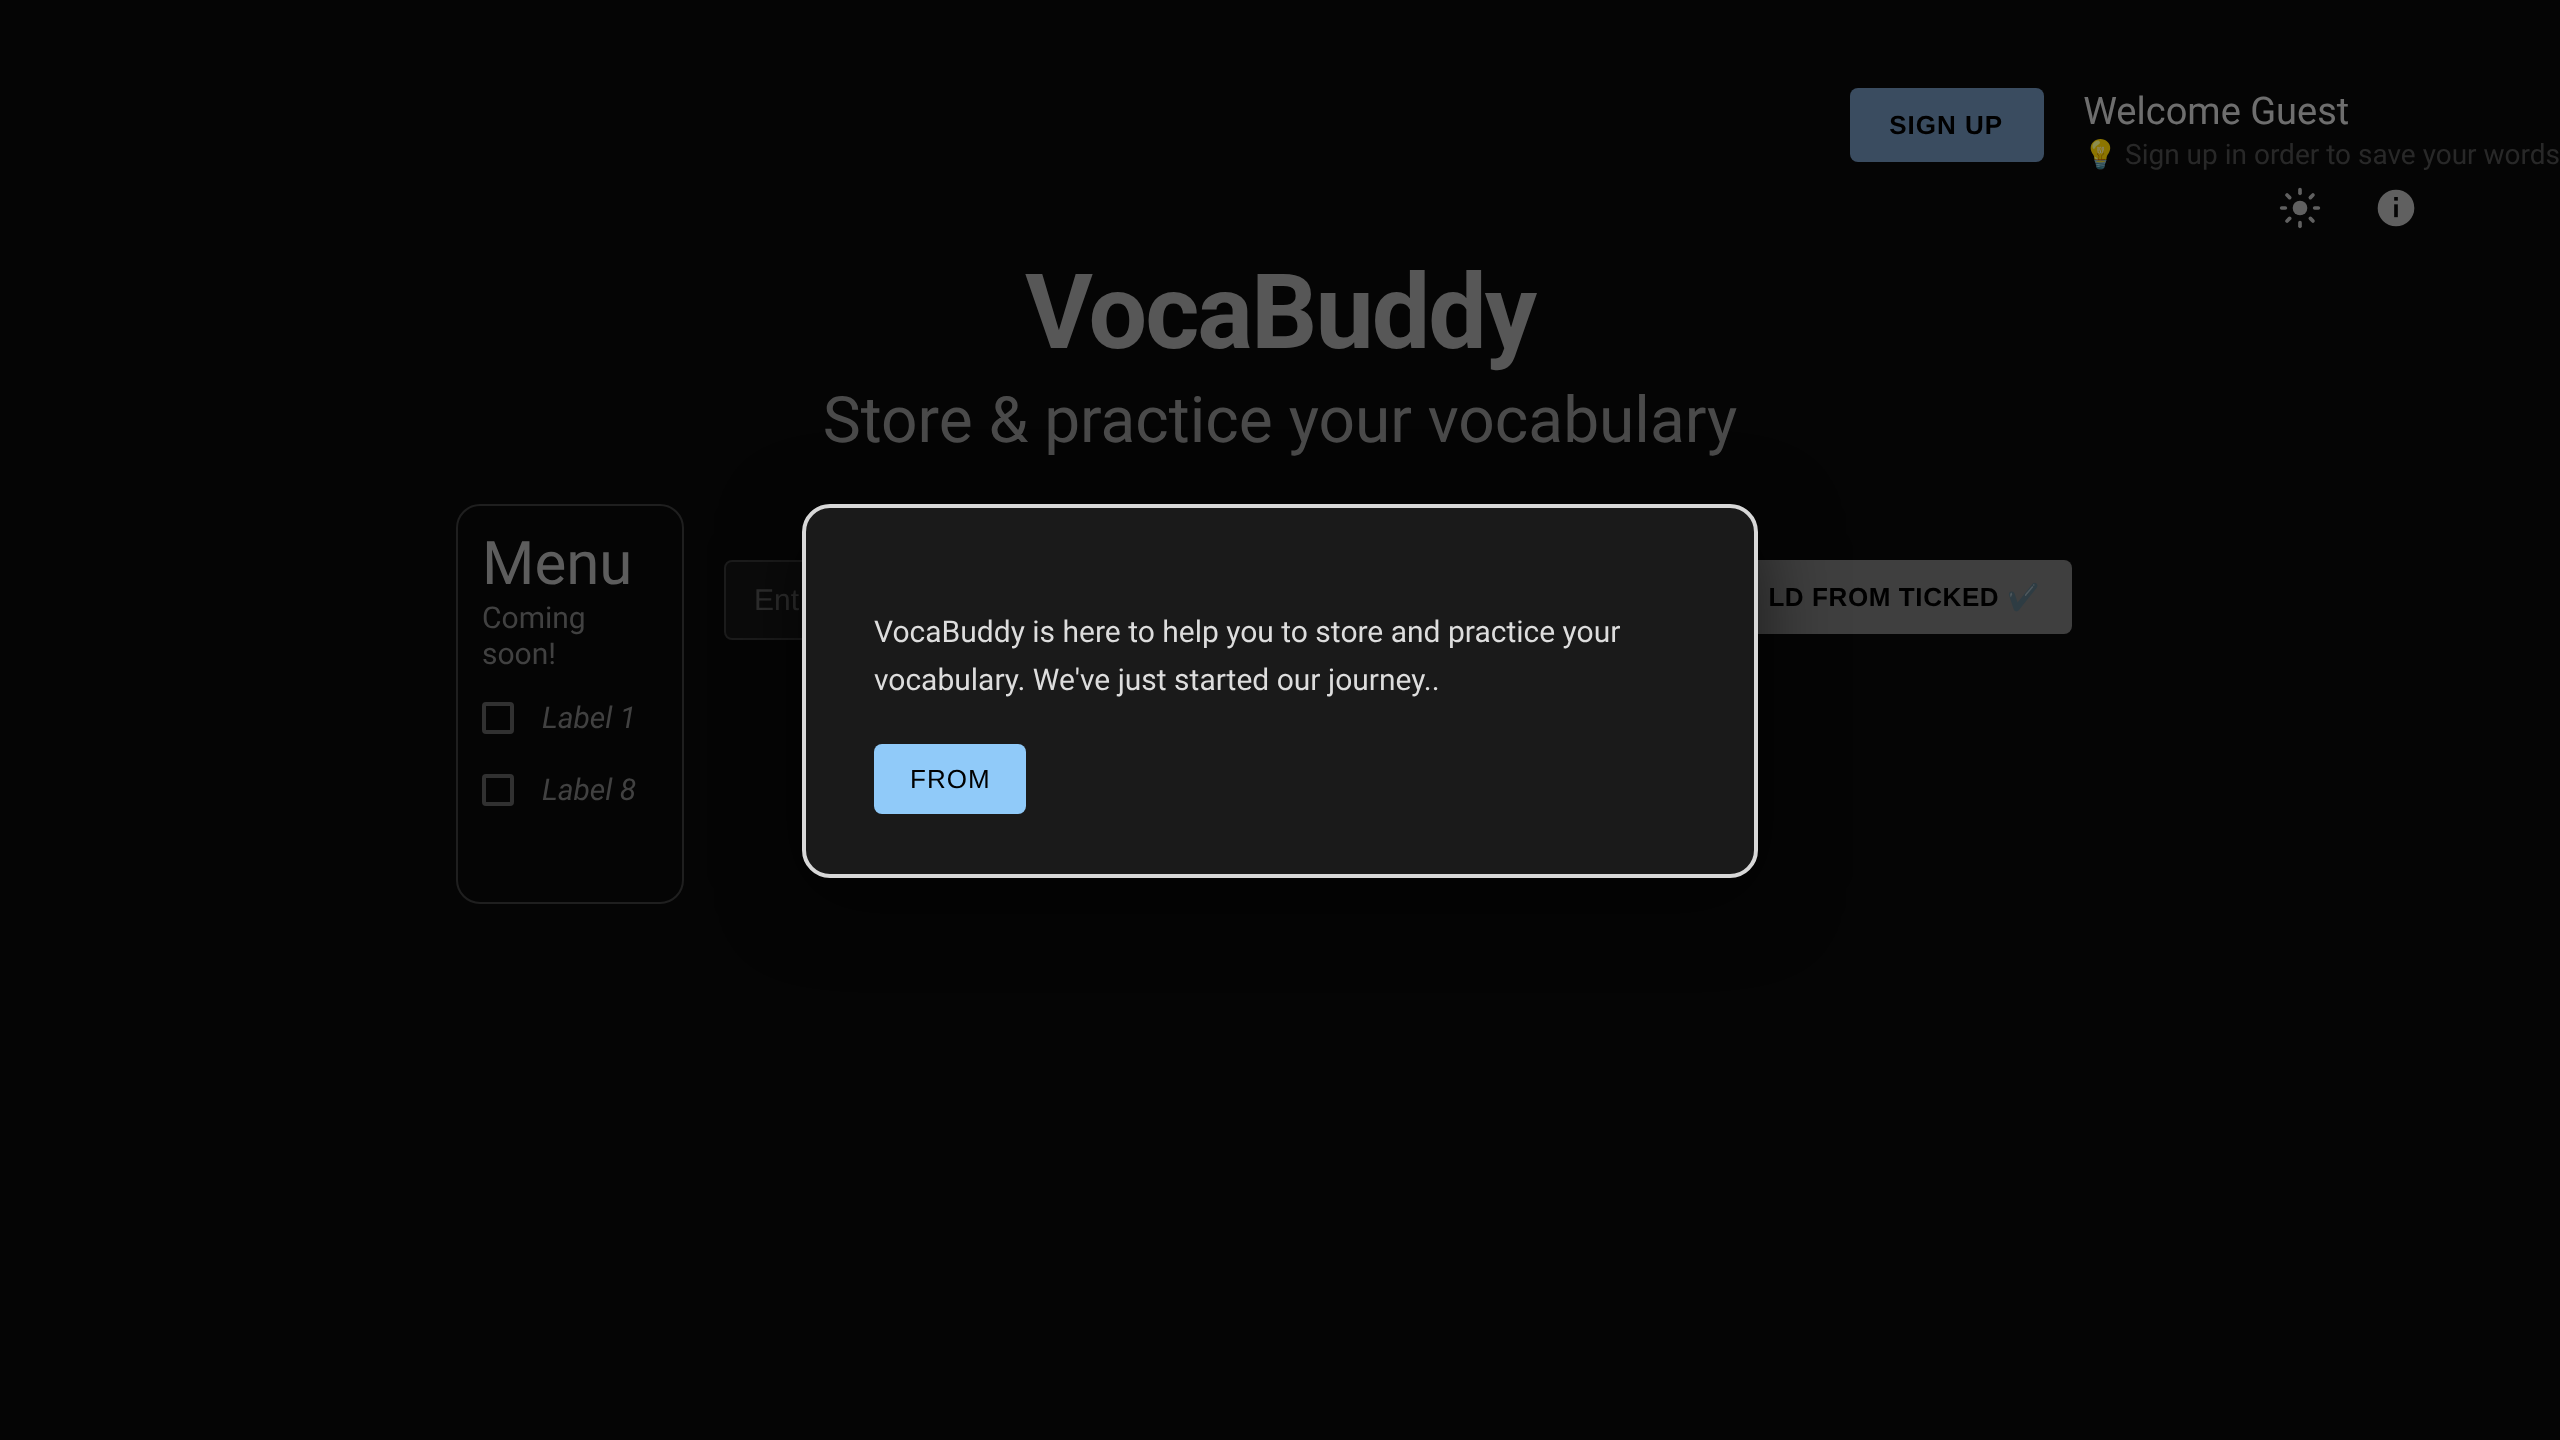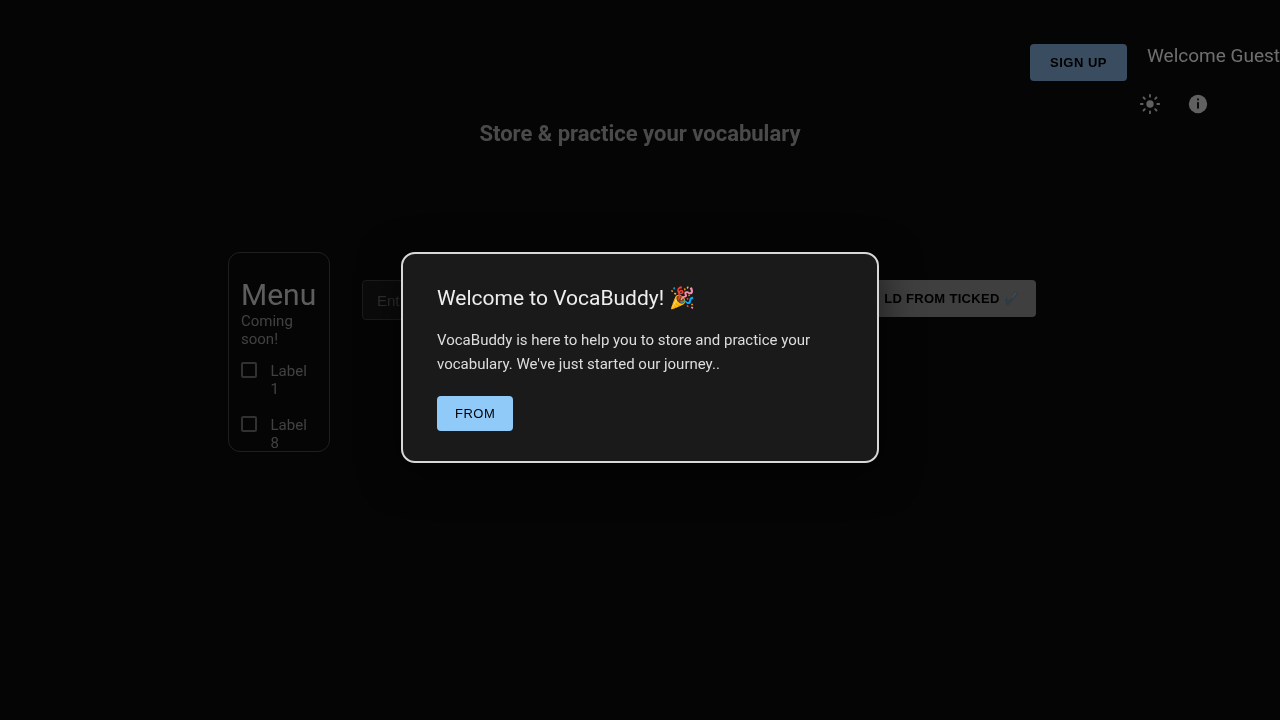--- a/index.html
+++ b/index.html
@@ -69,30 +69,30 @@
       text-align: center;
       margin-top: 40px;
     }
     .main-title {
       font-size: 52px;
       font-weight: 700;
       color: #9e9e9e;
       letter-spacing: -1px;
     }
     .subtitle {
-      font-size: 22px;
+      font-size: 32px;
       color: #888;
       margin-top: 4px;
-      font-weight: 700;
+      font-weight: 400;
     }
     .menu-panel {
-      width: 102px;
+      width: 114px;
       border: 1px solid #3a3a3a;
       border-radius: 12px;
-      padding: 24px 12px 24px 12px;
+      padding: 12px 12px 24px 12px;
       position: absolute;
       left: 228px;
       top: 252px;
       height: 200px;
     }
     .menu-title {
       font-size: 30px;
       color: #aaa;
       font-weight: 400;
     }
@@ -102,21 +102,23 @@
       margin-top: 0px;
     }
     .menu-items {
       margin-top: 14px;
       display: flex;
       flex-direction: column;
       gap: 18px;
     }
     .menu-item {
       display: flex;
+      align-items: center;
       gap: 14px;
+      font-style: italic;
     }
     .checkbox {
       width: 16px;
       height: 16px;
       border: 2px solid #5a5a5a;
       border-radius: 2px;
     }
     .menu-label {
       font-size: 15px;
       color: #777;
@@ -195,20 +197,21 @@
       border-radius: 4px;
     }
   </style>
 </head>
 <body>
 
 <div class="header">
   <button class="signup-btn">SIGN UP</button>
   <div class="welcome-block">
     <div class="welcome-text">Welcome Guest</div>
+    <div class="hint-text">💡 Sign up in order to save your words</div>
   </div>
 </div>
 
 <div class="top-right-icons">
   <div class="icon-btn">
     <svg width="22" height="22" viewBox="0 0 24 24" fill="currentColor">
       <circle cx="12" cy="12" r="4"></circle>
       <line x1="12" y1="2" x2="12" y2="4" stroke="currentColor" stroke-width="2" stroke-linecap="round"></line>
       <line x1="12" y1="20" x2="12" y2="22" stroke="currentColor" stroke-width="2" stroke-linecap="round"></line>
       <line x1="4.93" y1="4.93" x2="6.34" y2="6.34" stroke="currentColor" stroke-width="2" stroke-linecap="round"></line>
@@ -222,20 +225,21 @@
   <div class="icon-btn">
     <svg width="22" height="22" viewBox="0 0 24 24" fill="currentColor">
       <circle cx="12" cy="12" r="10"></circle>
       <rect x="11" y="10" width="2" height="7" fill="#0a0a0a"></rect>
       <rect x="11" y="6" width="2" height="2" fill="#0a0a0a"></rect>
     </svg>
   </div>
 </div>
 
 <div class="title-section">
+  <div class="main-title">VocaBuddy</div>
   <div class="subtitle">Store &amp; practice your vocabulary</div>
 </div>
 
 <div class="menu-panel">
   <div class="menu-title">Menu</div>
   <div class="menu-subtitle">Coming soon!</div>
   <div class="menu-items">
     <div class="menu-item">
       <div class="checkbox"></div>
       <div class="menu-label">Label 1</div>
@@ -247,16 +251,15 @@
   </div>
 </div>
 
 <input class="input-field" type="text" placeholder="Ent" style="">
 
 <button class="ticked-btn">LD FROM TICKED ✔️</button>
 
 <div class="overlay"></div>
 
 <div class="modal">
-  <div class="modal-title">Welcome to VocaBuddy! 🎉</div>
   <div class="modal-body">VocaBuddy is here to help you to store and practice your vocabulary. We've just started our journey..</div>
   <button class="next-btn">FROM</button>
 </div>
 
 </body></html>

